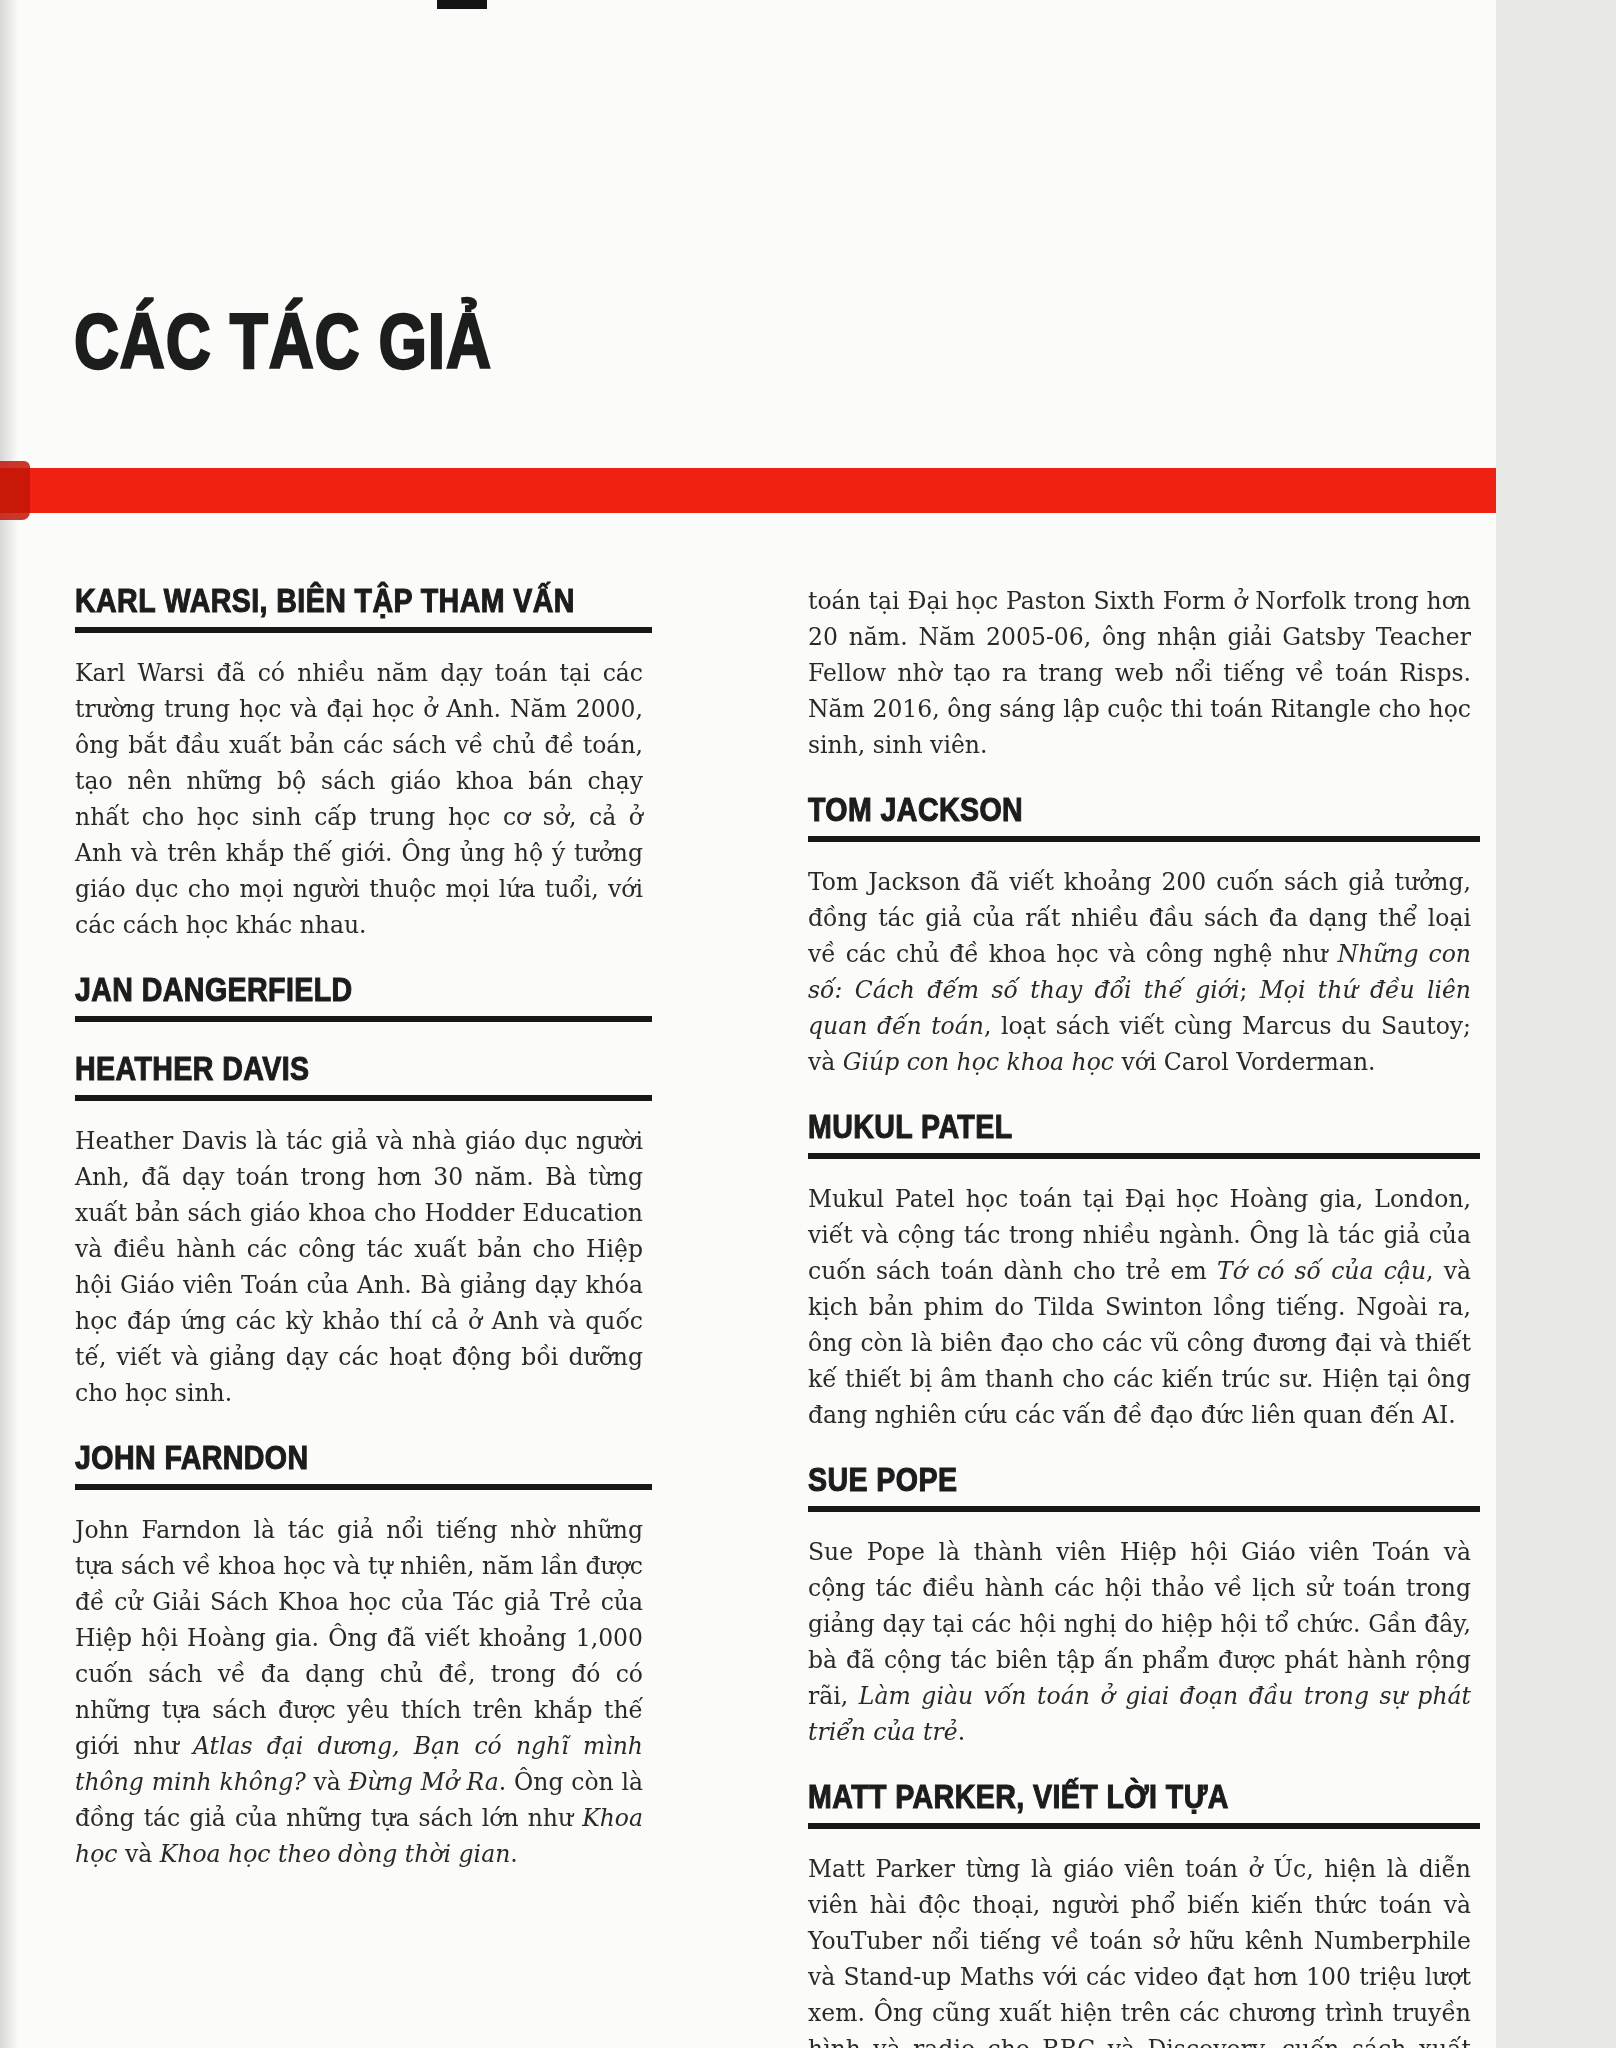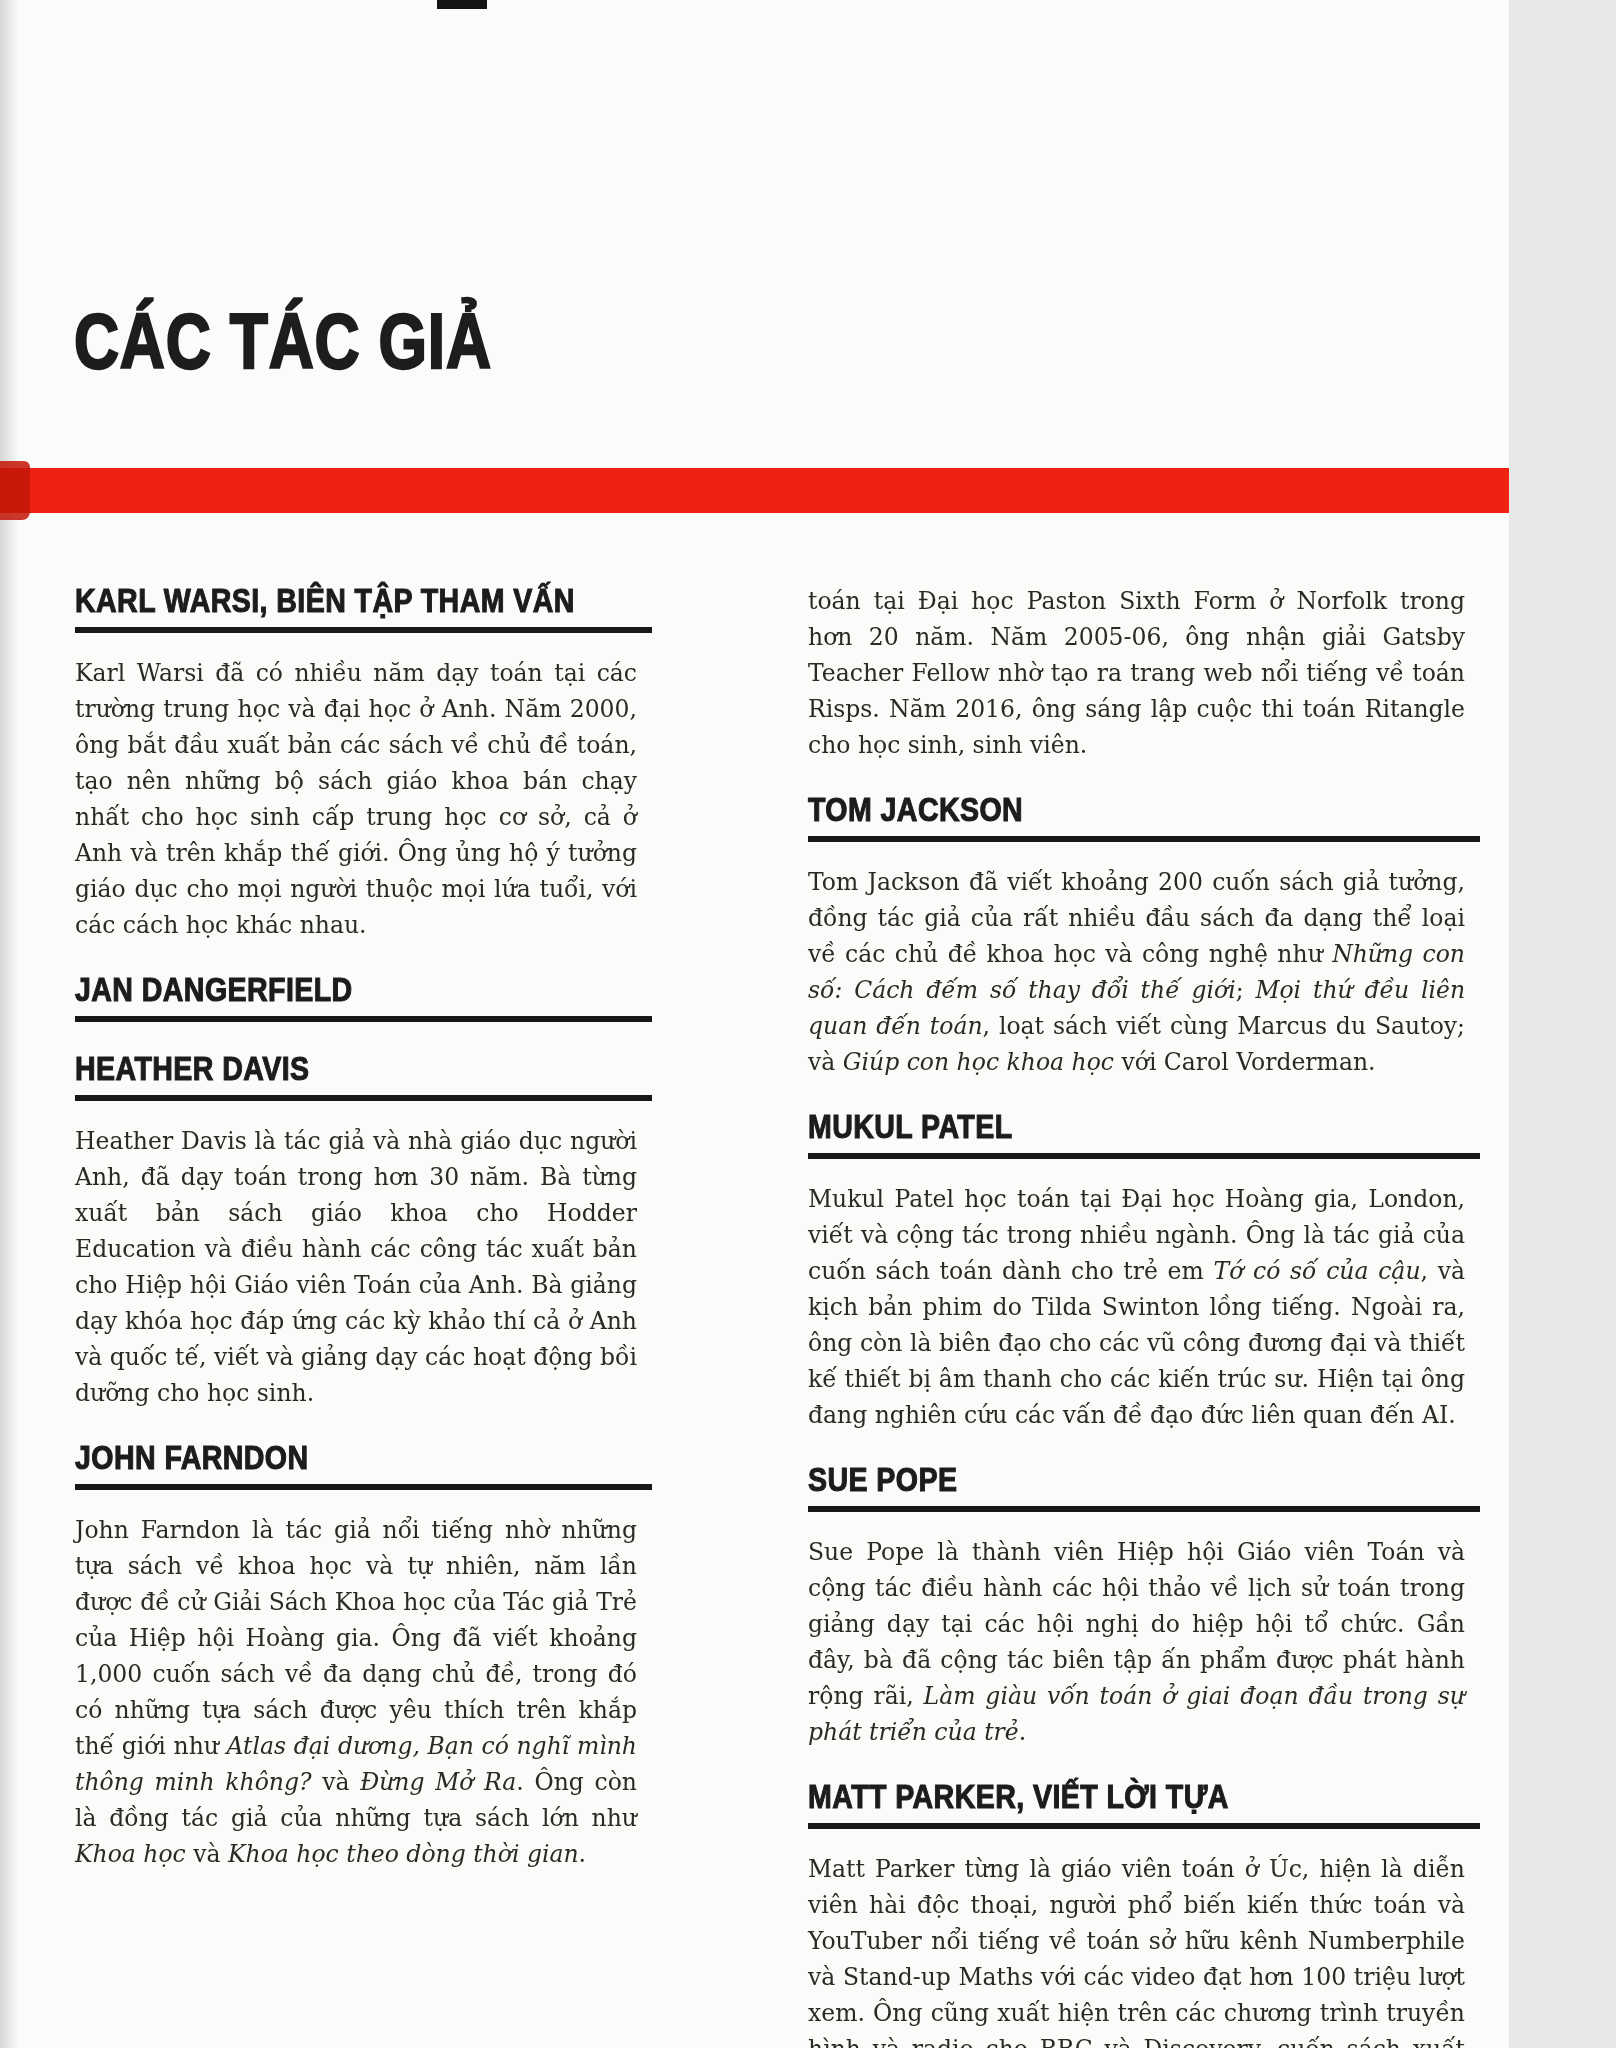--- a/index.html
+++ b/index.html
@@ -3,21 +3,20 @@
 <meta charset="utf-8">
 <style>
   html,body{margin:0;padding:0;background:#e8e8e6;}
   .page{
     position:relative;
     width:1496px;height:2048px;
     background:#fbfbf9;
     overflow:hidden;
     font-family:"DejaVu Serif", serif;
     color:#262624;
-    padding-left:13px;
   }
   
   .scan-edge{
     position:absolute;left:0;top:0;width:22px;height:2048px;
     background:linear-gradient(90deg, rgba(120,120,118,0.28), rgba(120,120,118,0) 85%);
     pointer-events:none;
   }
   .scan-tick{
     position:absolute;left:437px;top:0;width:50px;height:9px;background:#141414;
   }
@@ -46,21 +45,21 @@
   .sec-head{
     font-family:"Liberation Sans", sans-serif;
     font-weight:700;font-size:34px;line-height:40px;
     color:#1b1d1c;letter-spacing:.5px;
     -webkit-text-stroke:1.1px #1b1d1c;
     transform:scaleX(0.84);transform-origin:left center;
     white-space:nowrap;margin:0;
   }
   .sec-rule{height:6px;background:#181817;margin-top:7px;}
   .sec-body{
-    margin:22px 15px 0 0;
+    margin:22px 9px 0 0;
     font-size:23.5px;line-height:36px;
     text-align:justify;color:#292926;
   }
   .sec-body em{font-style:italic;}
   .cont .sec-body{margin-top:3px;}
 </style>
 </head>
 <body>
 
 <div class="page">

